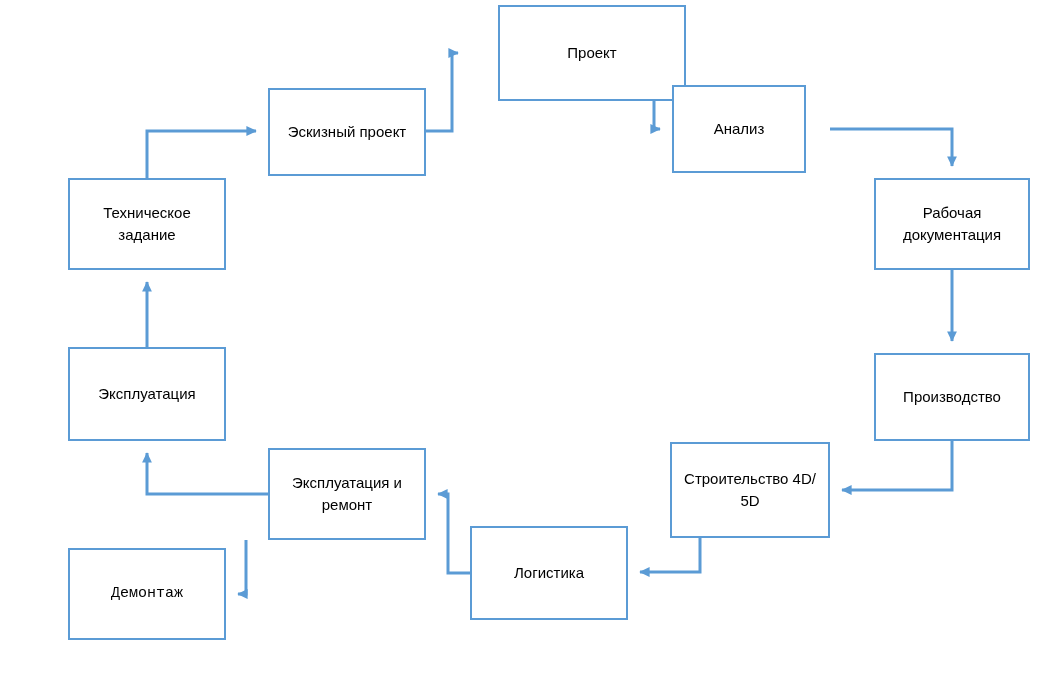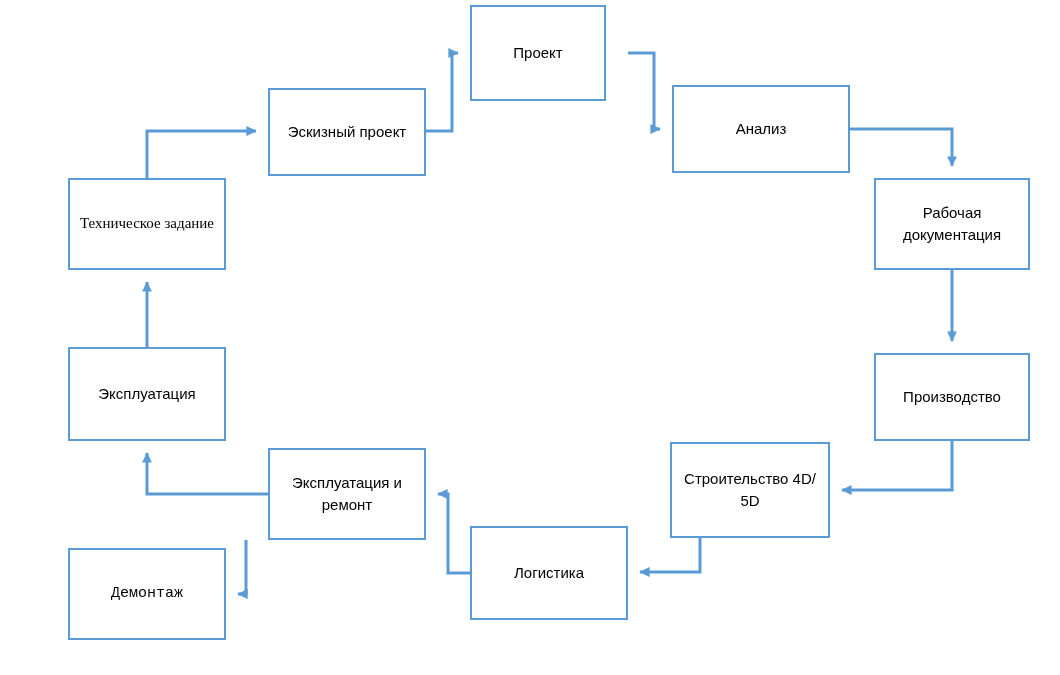--- a/index.html
+++ b/index.html
@@ -63,29 +63,29 @@
       <path d="M470,573 L448,573 L448,494 L438,494" marker-end="url(#ah-l)"></path>
 
       <path d="M246,540 L246,594 L238,594" marker-end="url(#ah-l)"></path>
 
       <path d="M268,494 L147,494 L147,453" marker-end="url(#ah-u)"></path>
 
       <path d="M147,347 L147,282" marker-end="url(#ah-u)"></path>
     </g>
   </svg>
 
-  <div class="node" style="left:470px;top:5px;width:136px;height:96px;">
+  <div class="node" style="left:498px;top:5px;width:188px;height:96px;">
     <span>Проект</span>
   </div>
 
   <div class="node" style="left:268px;top:88px;width:158px;height:88px;">
     <span>Эскизный проект</span>
   </div>
 
-  <div class="node" style="left:68px;top:178px;width:158px;height:92px;font-family:Liberation Serif, serif;">
+  <div class="node" style="left:68px;top:178px;width:158px;height:92px;">
     <span>Техническое задание</span>
   </div>
 
   <div class="node" style="left:68px;top:347px;width:158px;height:94px;">
     <span>Эксплуатация</span>
   </div>
 
   <div class="node" style="left:68px;top:548px;width:158px;height:92px;font-family:Liberation Mono, monospace;">
     <span>Демонтаж</span>
   </div>
@@ -103,17 +103,17 @@
   </div>
 
   <div class="node" style="left:874px;top:353px;width:156px;height:88px;">
     <span>Производство</span>
   </div>
 
   <div class="node" style="left:874px;top:178px;width:156px;height:92px;">
     <span>Рабочая документация</span>
   </div>
 
-  <div class="node" style="left:672px;top:85px;width:178px;height:88px;">
+  <div class="node" style="left:672px;top:85px;width:134px;height:88px;">
     <span>Анализ</span>
   </div>
 
 </div>
 
 </body></html>

